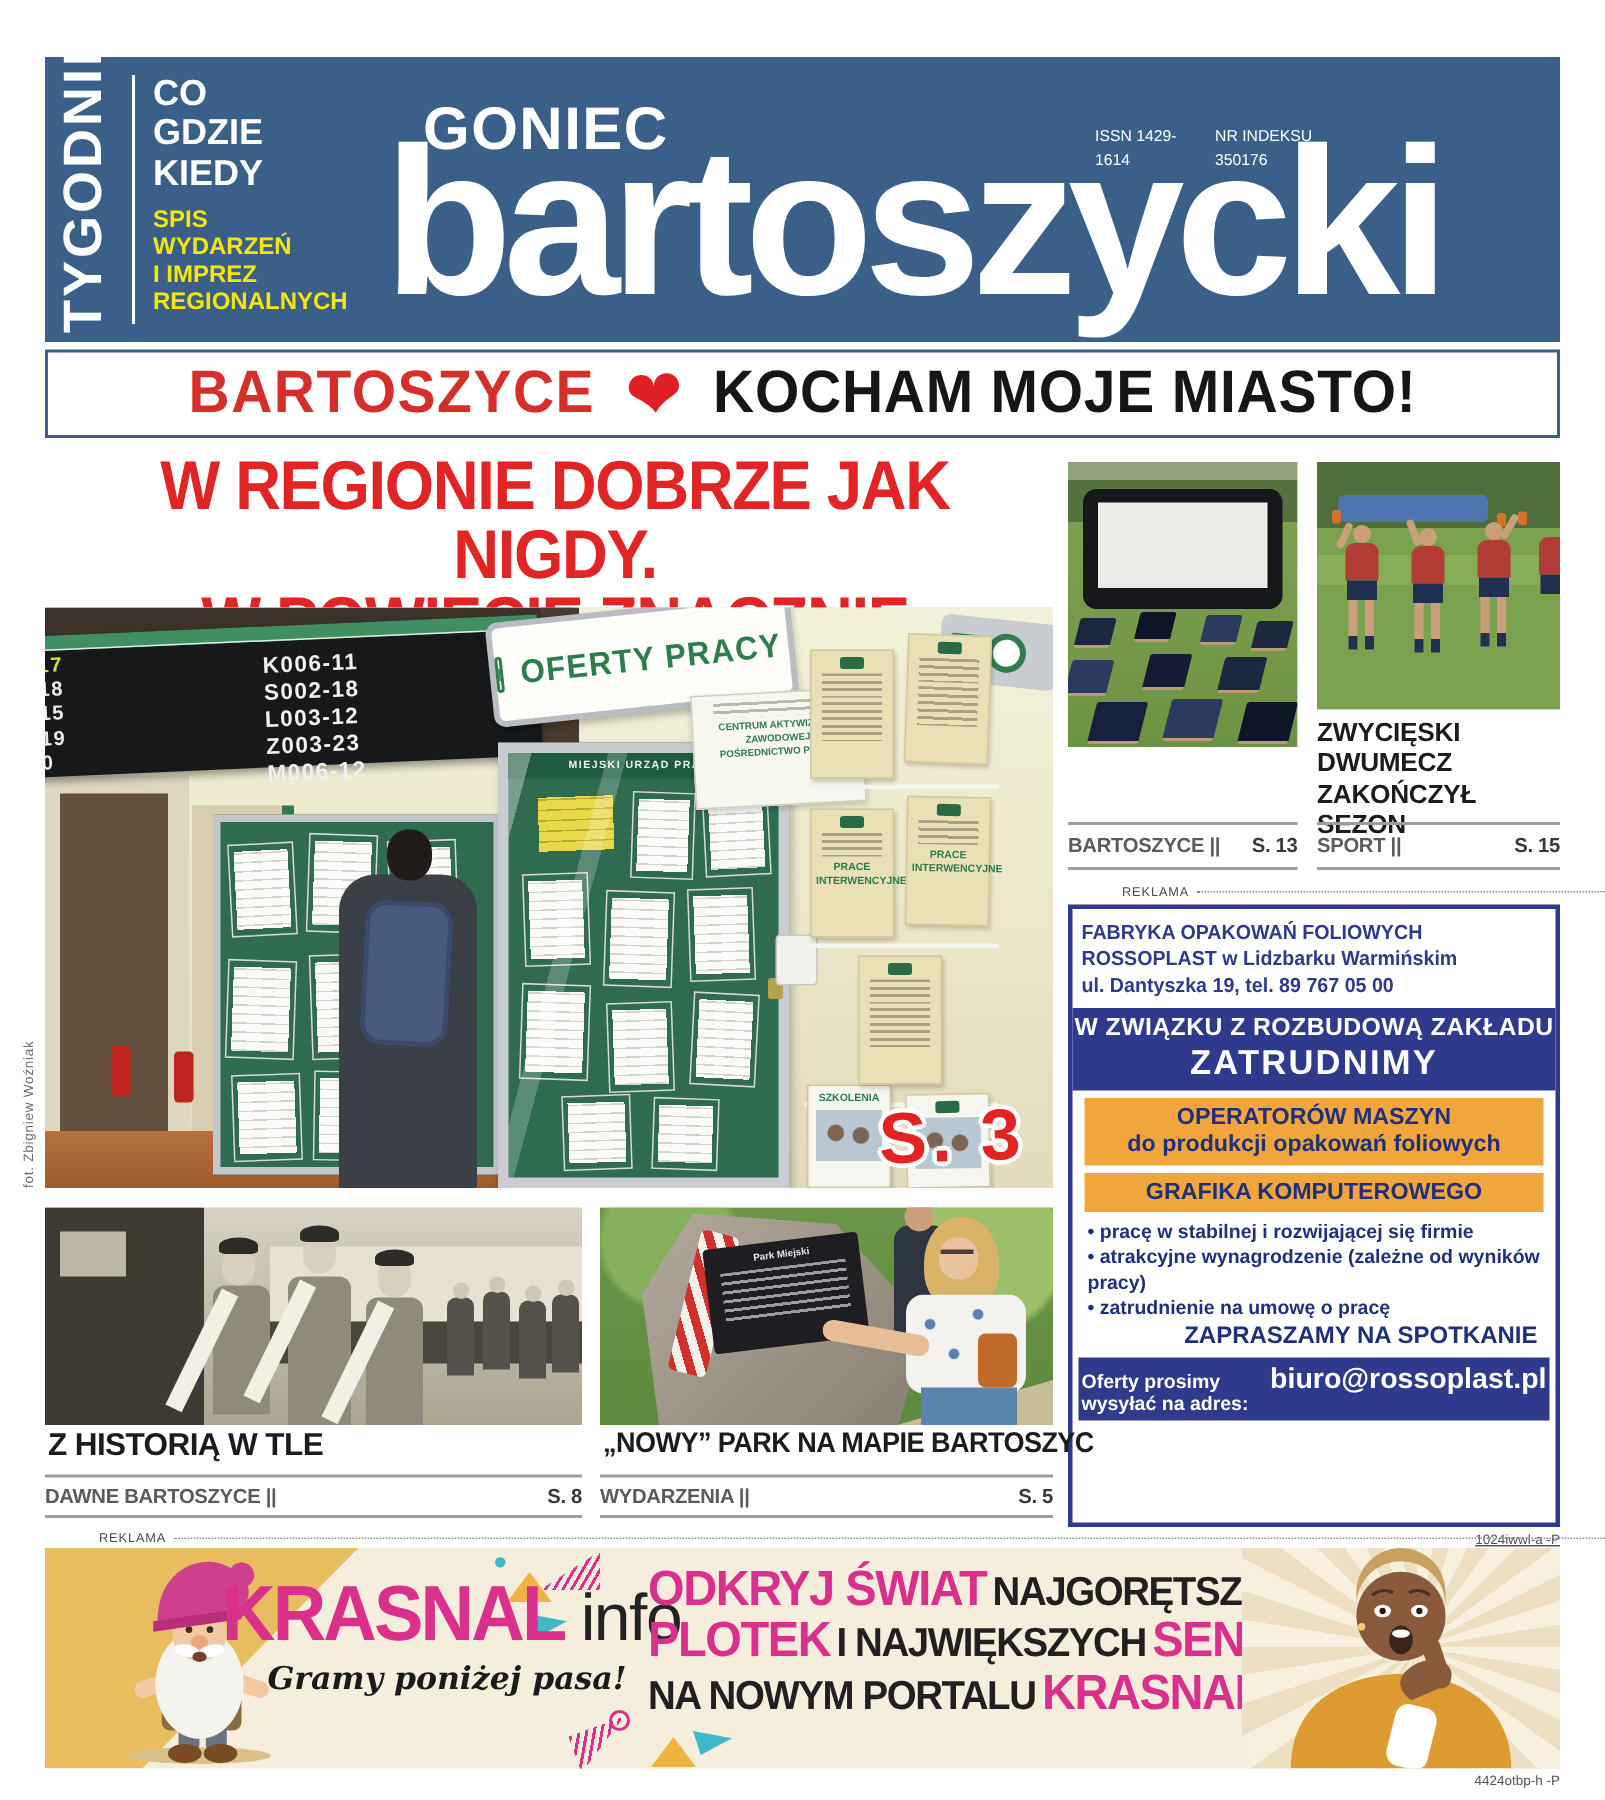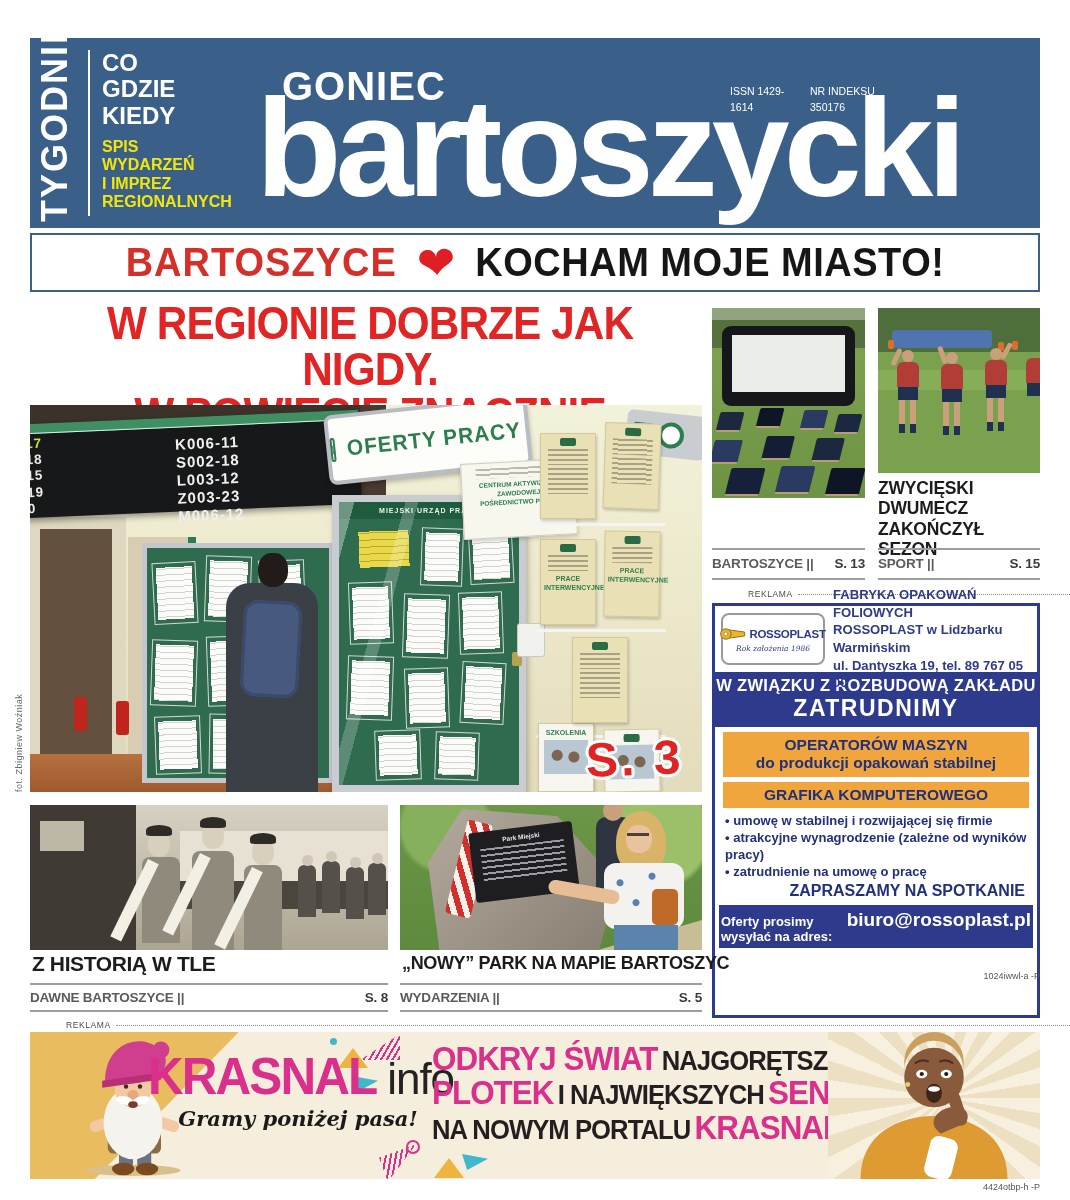--- a/index.html
+++ b/index.html
@@ -469,54 +469,43 @@
   </div>
   <div class="rule" style="left:878px;top:578px;width:162px;"></div>
 
   <div class="reklama" style="left:712px;top:589px;width:328px;">
     <span>REKLAMA</span>
       <span class="dotline"></span>
   </div>
 
   <div class="abs rp">
     <div class="rp-head">
-      <div class="rp-logo">
-        <div class="row">
-          <svg width="26" height="16" viewBox="0 0 40 24">
-            <path d="M9 5 L38 9 L38 15 L9 19 Z" fill="#f0b429" stroke="#8a6d1d" stroke-width="1.5"></path>
-            <circle cx="9" cy="12" r="8" fill="#f0b429" stroke="#8a6d1d" stroke-width="1.5"></circle>
-            <circle cx="9" cy="12" r="3" fill="#fff" stroke="#8a6d1d"></circle>
-          </svg>
-          <span class="name">ROSSOPLAST</span>
-        </div>
-        <div class="tag">Rok założenia 1986</div>
-      </div>
       <div class="rp-company pre">FABRYKA OPAKOWAŃ FOLIOWYCH
 ROSSOPLAST w Lidzbarku Warmińskim
 ul. Dantyszka 19, tel. 89 767 05 00</div>
     </div>
     <div class="rp-intro">
       <div class="l1">W ZWIĄZKU Z ROZBUDOWĄ ZAKŁADU</div>
       <div class="l2">ZATRUDNIMY</div>
     </div>
     <div class="rp-pos">OPERATORÓW MASZYN
-do produkcji opakowań stabilnej</div>
+do produkcji opakowań foliowych</div>
     <div class="rp-pos">GRAFIKA KOMPUTEROWEGO</div>
     <div class="rp-offers">
-      <div>umowę w stabilnej i rozwijającej się firmie</div>
+      <div>pracę w stabilnej i rozwijającej się firmie</div>
       <div>atrakcyjne wynagrodzenie (zależne od wyników pracy)</div>
       <div>zatrudnienie na umowę o pracę</div>
     </div>
     <div class="rp-invite">ZAPRASZAMY NA SPOTKANIE</div>
     <div class="rp-contact">
       <span class="lbl">Oferty prosimy wysyłać na adres:</span>
       <span class="em">biuro@rossoplast.pl</span>
     </div>
   </div>
-  <div class="print-code" style="left:900px;top:971px;width:140px;">1024iwwl-a -P</div>
+  <div class="print-code" style="left:900px;top:1021px;width:140px;text-decoration:underline;">1024iwwl-a -P</div>
 
   <div class="photo" style="left:30px;top:805px;width:358px;height:145px;">
     <div class="bw-bg"></div>
     <div class="bw-banner"></div>
     <div class="bw-dark"></div>
     <div class="bw-truck">
         <i></i>
       </div>
 
     <div class="bw-body" style="left:112px;top:52px;"></div>

